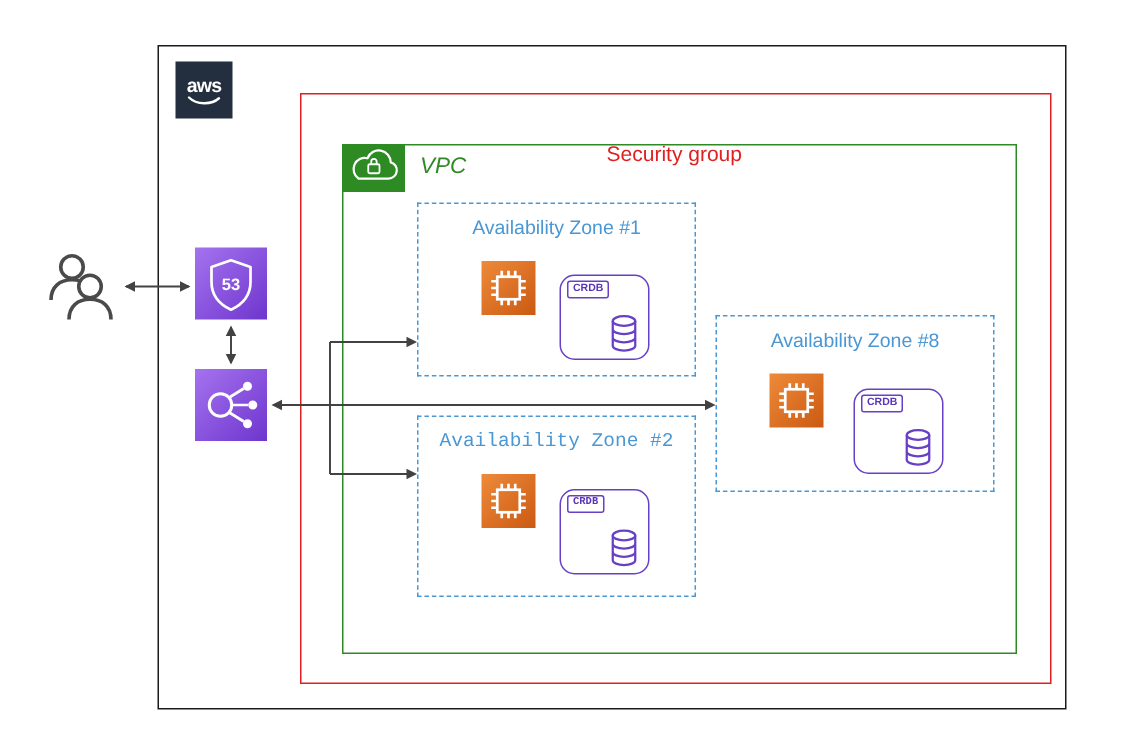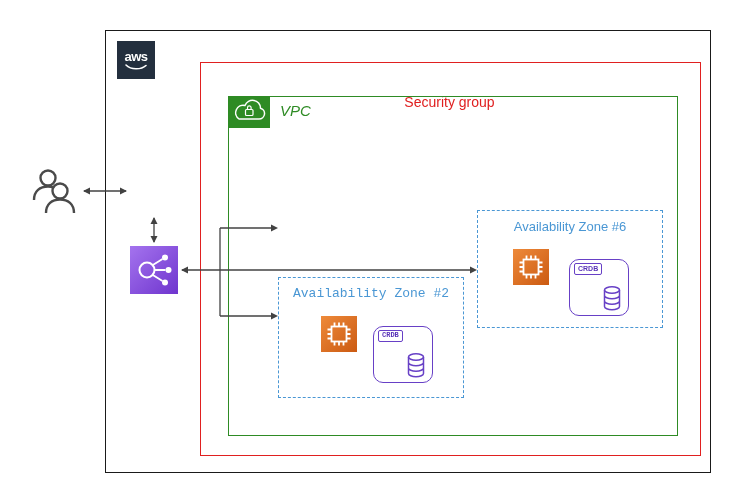--- a/index.html
+++ b/index.html
@@ -82,40 +82,56 @@
   <div class="abs" id="vpc-box"></div>
   <div class="abs" id="vpc-icon">
     <svg width="42" height="32" viewBox="0 0 42 32">
       <path d="M11 23 H31 A5.5 5.5 0 0 0 32.5 12.2 A8 8 0 0 0 17 9.5 A7.5 7.5 0 0 0 11 23 Z" stroke="#fff" stroke-width="1.5" fill="none" stroke-linejoin="round"></path>
       <rect x="17.5" y="13.5" width="7.5" height="6" rx="1" stroke="#fff" stroke-width="1.2" fill="none"></rect>
       <path d="M19.5 13.5 v-1.8 a1.8 1.8 0 0 1 3.6 0 v1.8" stroke="#fff" stroke-width="1.2" fill="none"></path>
     </svg>
   </div>
   <div class="abs" id="vpc-label">VPC</div>
 
+  <div class="az-box" id="az1">
+    <div class="az-label">Availability Zone #1</div>
+    <div class="ec2-icon">
+      <svg width="36" height="36" viewBox="0 0 36 36">
+        <rect x="10.5" y="10.5" width="15" height="15" stroke="#fff" stroke-width="1.8" fill="none"></rect>
+        <path d="M13.5 6.5 V10 M18 6.5 V10 M22.5 6.5 V10 M13.5 26 V29.5 M18 26 V29.5 M22.5 26 V29.5 M6.5 13.5 H10 M6.5 18 H10 M6.5 22.5 H10 M26 13.5 H29.5 M26 18 H29.5 M26 22.5 H29.5" stroke="#fff" stroke-width="1.8" fill="none"></path>
+      </svg>
+    </div>
+    <div class="crdb-module">
+      <span class="crdb-tab">CRDB</span>
+      <svg class="crdb-cyl" width="22" height="27" viewBox="0 0 22 27">
+        <ellipse cx="11" cy="5" rx="7.5" ry="3.2" stroke="#6740C6" stroke-width="1.5" fill="none"></ellipse>
+        <path d="M3.5 5 V21.5 M18.5 5 V21.5 M3.5 21.5 a7.5 3.2 0 0 0 15 0 M3.5 10.5 a7.5 3.2 0 0 0 15 0 M3.5 16 a7.5 3.2 0 0 0 15 0" stroke="#6740C6" stroke-width="1.5" fill="none"></path>
+      </svg>
+    </div>
+  </div>
 
   <div class="az-box" id="az2">
     <div class="az-label">Availability Zone #2</div>
     <div class="ec2-icon">
       <svg width="36" height="36" viewBox="0 0 36 36">
         <rect x="10.5" y="10.5" width="15" height="15" stroke="#fff" stroke-width="1.8" fill="none"></rect>
         <path d="M13.5 6.5 V10 M18 6.5 V10 M22.5 6.5 V10 M13.5 26 V29.5 M18 26 V29.5 M22.5 26 V29.5 M6.5 13.5 H10 M6.5 18 H10 M6.5 22.5 H10 M26 13.5 H29.5 M26 18 H29.5 M26 22.5 H29.5" stroke="#fff" stroke-width="1.8" fill="none"></path>
       </svg>
     </div>
     <div class="crdb-module">
       <span class="crdb-tab">CRDB</span>
       <svg class="crdb-cyl" width="22" height="27" viewBox="0 0 22 27">
         <ellipse cx="11" cy="5" rx="7.5" ry="3.2" stroke="#6740C6" stroke-width="1.5" fill="none"></ellipse>
         <path d="M3.5 5 V21.5 M18.5 5 V21.5 M3.5 21.5 a7.5 3.2 0 0 0 15 0 M3.5 10.5 a7.5 3.2 0 0 0 15 0 M3.5 16 a7.5 3.2 0 0 0 15 0" stroke="#6740C6" stroke-width="1.5" fill="none"></path>
       </svg>
     </div>
   </div>
 
   <div class="az-box" id="az3">
-    <div class="az-label">Availability Zone #6</div>
+    <div class="az-label">Availability Zone #8</div>
     <div class="ec2-icon">
       <svg width="36" height="36" viewBox="0 0 36 36">
         <rect x="10.5" y="10.5" width="15" height="15" stroke="#fff" stroke-width="1.8" fill="none"></rect>
         <path d="M13.5 6.5 V10 M18 6.5 V10 M22.5 6.5 V10 M13.5 26 V29.5 M18 26 V29.5 M22.5 26 V29.5 M6.5 13.5 H10 M6.5 18 H10 M6.5 22.5 H10 M26 13.5 H29.5 M26 18 H29.5 M26 22.5 H29.5" stroke="#fff" stroke-width="1.8" fill="none"></path>
       </svg>
     </div>
     <div class="crdb-module">
       <span class="crdb-tab">CRDB</span>
       <svg class="crdb-cyl" width="22" height="27" viewBox="0 0 22 27">
         <ellipse cx="11" cy="5" rx="7.5" ry="3.2" stroke="#6740C6" stroke-width="1.5" fill="none"></ellipse>
@@ -124,20 +140,26 @@
     </div>
   </div>
 
   <svg class="abs" id="users-icon" viewBox="0 0 52 54">
     <circle cx="20" cy="12" r="7.5" stroke="#4A4A4A" stroke-width="2.4" fill="#fff"></circle>
     <path d="M6 34 c0,-9 6,-13.5 14,-13.5 c8,0 14,4.5 14,13.5" stroke="#4A4A4A" stroke-width="2.4" fill="#fff"></path>
     <circle cx="32" cy="25" r="7.5" stroke="#4A4A4A" stroke-width="2.4" fill="#fff"></circle>
     <path d="M18 47 c0,-9 6,-13.5 14,-13.5 c8,0 14,4.5 14,13.5" stroke="#4A4A4A" stroke-width="2.4" fill="#fff"></path>
   </svg>
 
+  <div class="purple-icon abs" id="route53-icon">
+    <svg width="48" height="48" viewBox="0 0 48 48">
+      <path d="M24 8.5 L37 13 V23 c0 9.5 -5.5 15 -13 18.5 c-7.5 -3.5 -13 -9 -13 -18.5 V13 Z" stroke="#fff" stroke-width="1.8" fill="none" stroke-linejoin="round"></path>
+      <text x="24" y="28" text-anchor="middle" font-size="11" font-weight="bold" fill="#fff" font-family="Liberation Sans, sans-serif">53</text>
+    </svg>
+  </div>
 
   <div class="purple-icon abs" id="elb-icon">
     <svg width="48" height="48" viewBox="0 0 48 48">
       <circle cx="17" cy="24" r="7.5" stroke="#fff" stroke-width="2" fill="none"></circle>
       <path d="M22 19.5 L32.5 13 M24.5 24 L35.5 24 M22 28.5 L32.5 35" stroke="#fff" stroke-width="1.8" fill="none"></path>
       <circle cx="35" cy="11.5" r="3" fill="#fff"></circle>
       <circle cx="38.5" cy="24" r="3" fill="#fff"></circle>
       <circle cx="35" cy="36.5" r="3" fill="#fff"></circle>
     </svg>
   </div>

